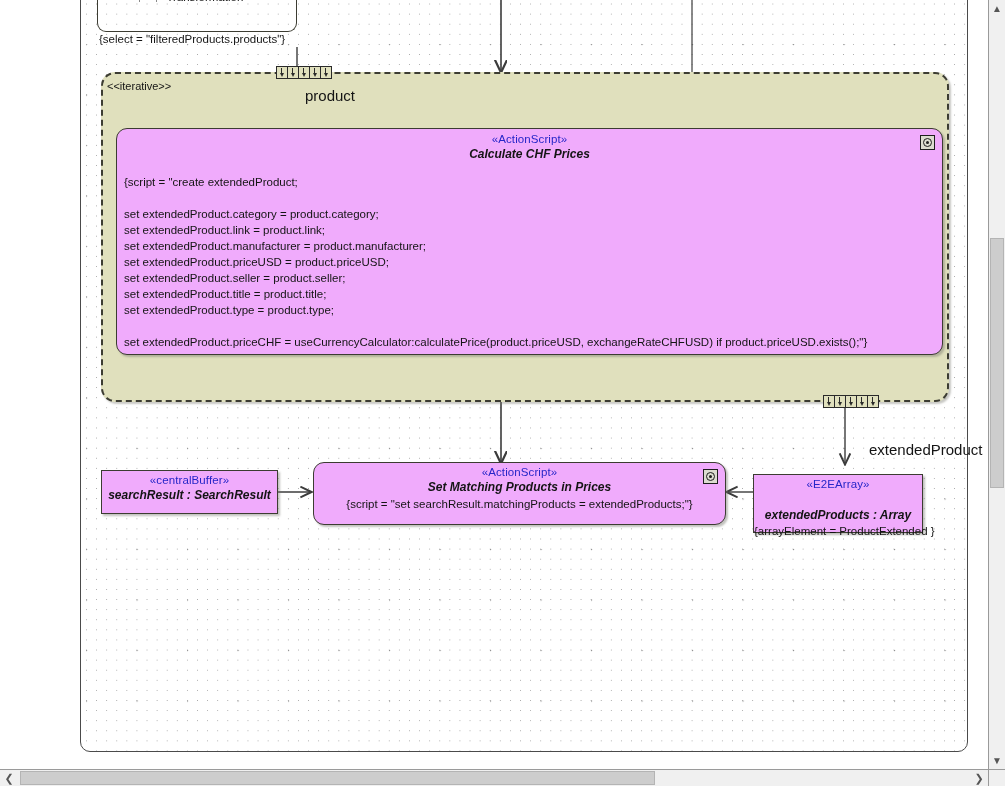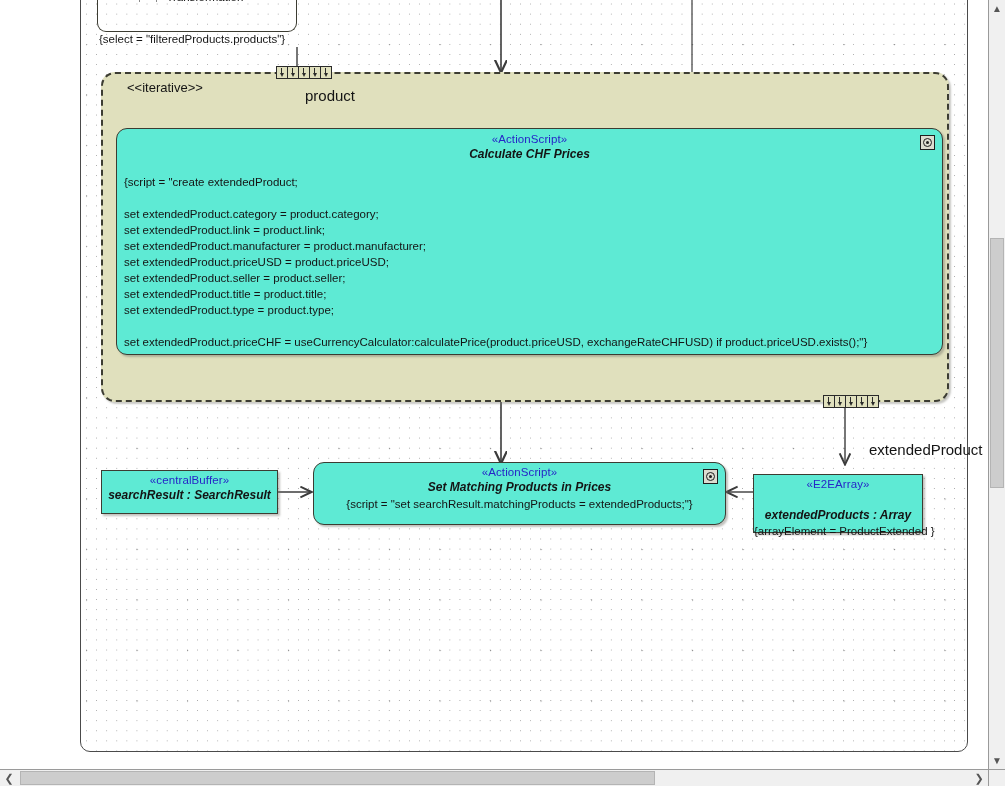--- a/index.html
+++ b/index.html
@@ -36,21 +36,21 @@
       radial-gradient(circle at 0.5px 0.5px, #a8a8a8 0.6px, transparent 0.7px),
       radial-gradient(circle at 0.5px 0.5px, #8a8a8a 0.9px, transparent 1px);
     background-size: 10.1px 10.1px, 50.5px 50.5px;
     background-position: 5px 2px, 5px 2px;
   }
 
   
   .node {
     position: absolute;
     box-sizing: border-box;
-    background: #5eead4;
+    background: #f0abfc;
     border: 1px solid #3c3c32;
     box-shadow: 2px 2px 2px rgba(120,120,110,0.45);
   }
   .node.rounded { border-radius: 11px; }
   .stereo {
     color: #2626c8;
     font-size: 11.5px;
     text-align: center;
     letter-spacing: 0.1px;
   }
@@ -97,22 +97,22 @@
   .expansion-region {
     position: absolute;
     box-sizing: border-box;
     background: #e0e0bd;
     border: 2px dashed #3c3c32;
     border-radius: 14px;
     box-shadow: 2px 2px 2px rgba(120,120,110,0.4);
   }
   .region-label {
     position: absolute;
-    left: 24px; top: 6px;
-    font-size: 13px;
+    left: 4px; top: 6px;
+    font-size: 11px;
     color: #141414;
   }
 
   
   .transform-frag {
     position: absolute;
     box-sizing: border-box;
     border: 1px solid #3c3c32;
     border-top: none;
     border-bottom-left-radius: 9px;

